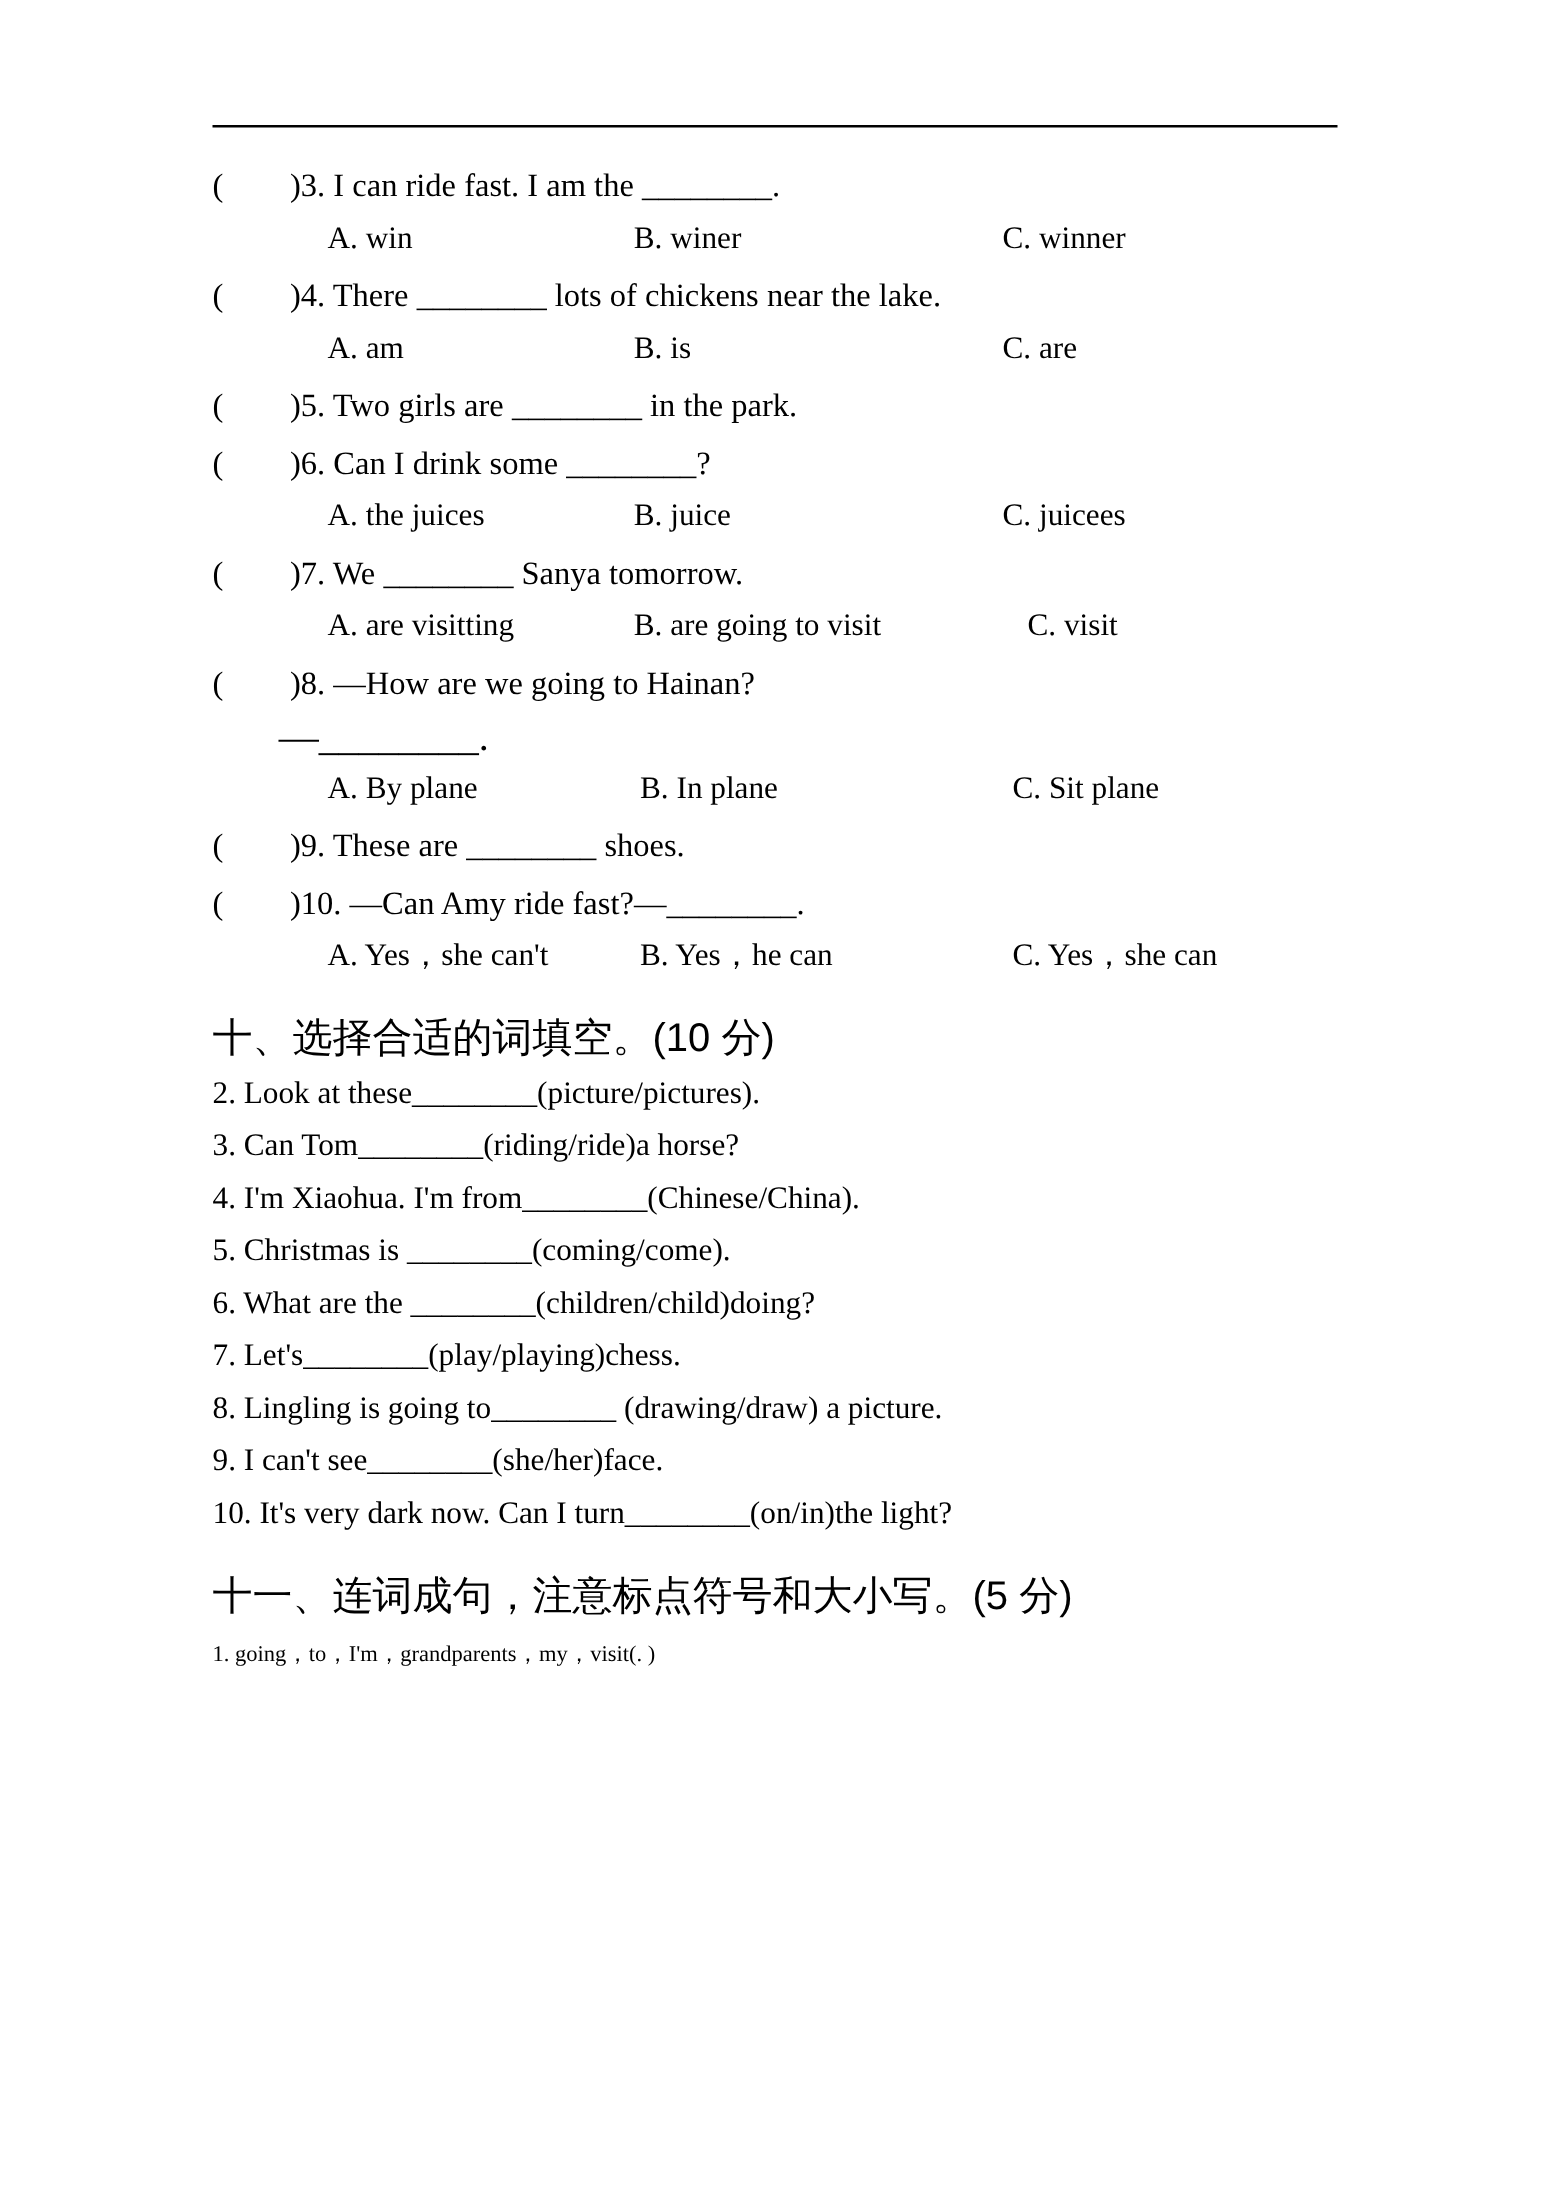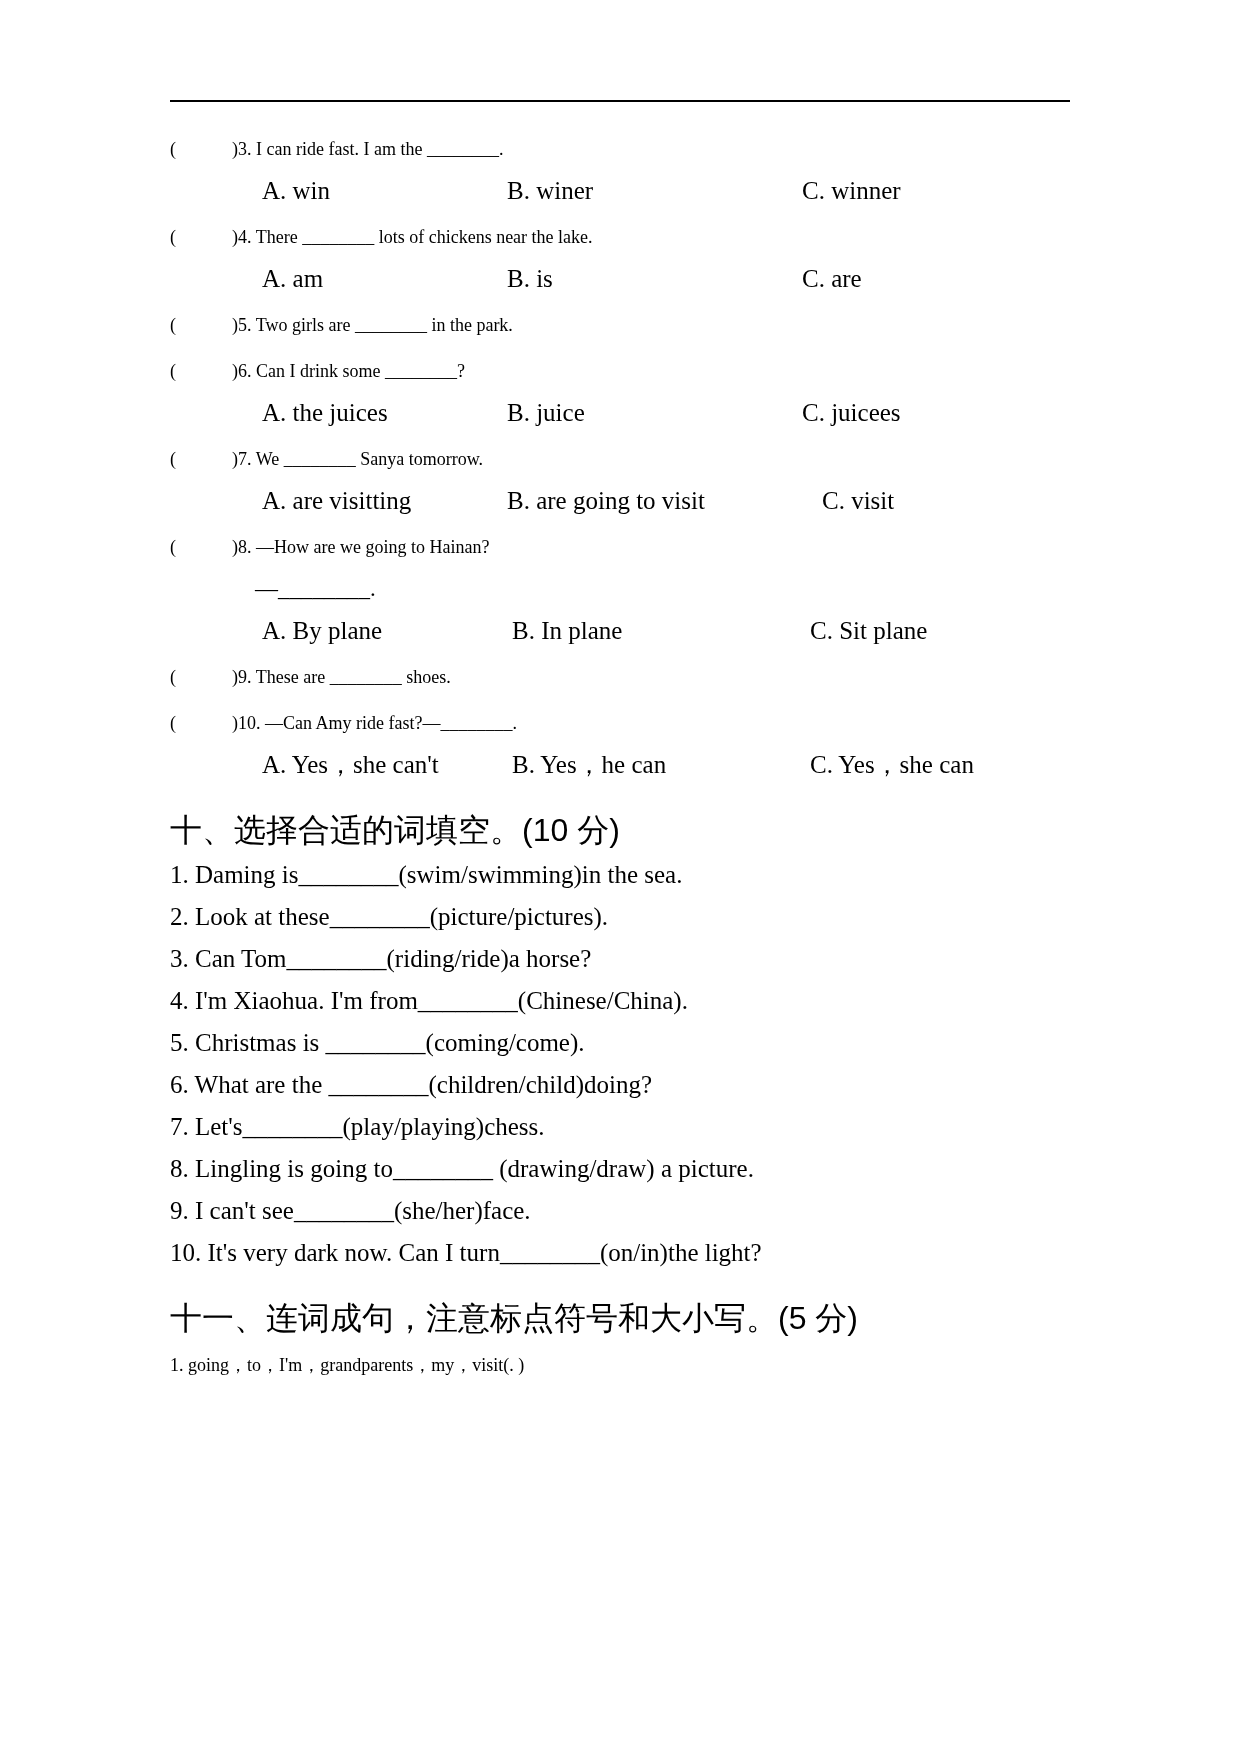--- a/index.html
+++ b/index.html
@@ -33,32 +33,32 @@
     left: 170px;
     top: 128px;
     width: 940px;
   }
 
   
   .mc-item {
     margin-bottom: 4px;
   }
   .mc-stem {
-    font-size: 18px;
+    font-size: 26px;
     line-height: 42px;
     white-space: pre;
   }
   .mc-paren {
     display: inline-block;
     width: 62px;
   }
   .mc-cont {
     display: block;
-    margin-left: 85px;
-    font-size: 23px;
+    margin-left: 53px;
+    font-size: 32px;
     line-height: 42px;
     white-space: pre;
   }
   .mc-options {
     display: block;
     margin-left: 92px;
     font-size: 25px;
     line-height: 42px;
     position: relative;
     height: 42px;
@@ -158,21 +158,20 @@
     <div class="mc-item">
       <div class="mc-stem"><span class="mc-paren">(</span><span>)10.</span> <span>—Can Amy ride fast?—________.</span></div>
       <div class="mc-options">
         <span class="opt a">A. Yes，she can't</span>
         <span class="opt b" style="left:250px">B. Yes，he can</span>
         <span class="opt c" style="left:548px">C. Yes，she can</span>
       </div>
     </div>
 
     <div class="section-title">十、选择合适的词填空。(10 分)</div>
-    <div class="fill-line">1. Daming is________(swim/swimming)in the sea.</div>
     <div class="fill-line">2. Look at these________(picture/pictures).</div>
     <div class="fill-line">3. Can Tom________(riding/ride)a horse?</div>
     <div class="fill-line">4. I'm Xiaohua. I'm from________(Chinese/China).</div>
     <div class="fill-line">5. Christmas is ________(coming/come).</div>
     <div class="fill-line">6. What are the ________(children/child)doing?</div>
     <div class="fill-line">7. Let's________(play/playing)chess.</div>
     <div class="fill-line">8. Lingling is going to________ (drawing/draw) a picture.</div>
     <div class="fill-line">9. I can't see________(she/her)face.</div>
     <div class="fill-line">10. It's very dark now. Can I turn________(on/in)the light?</div>
 

